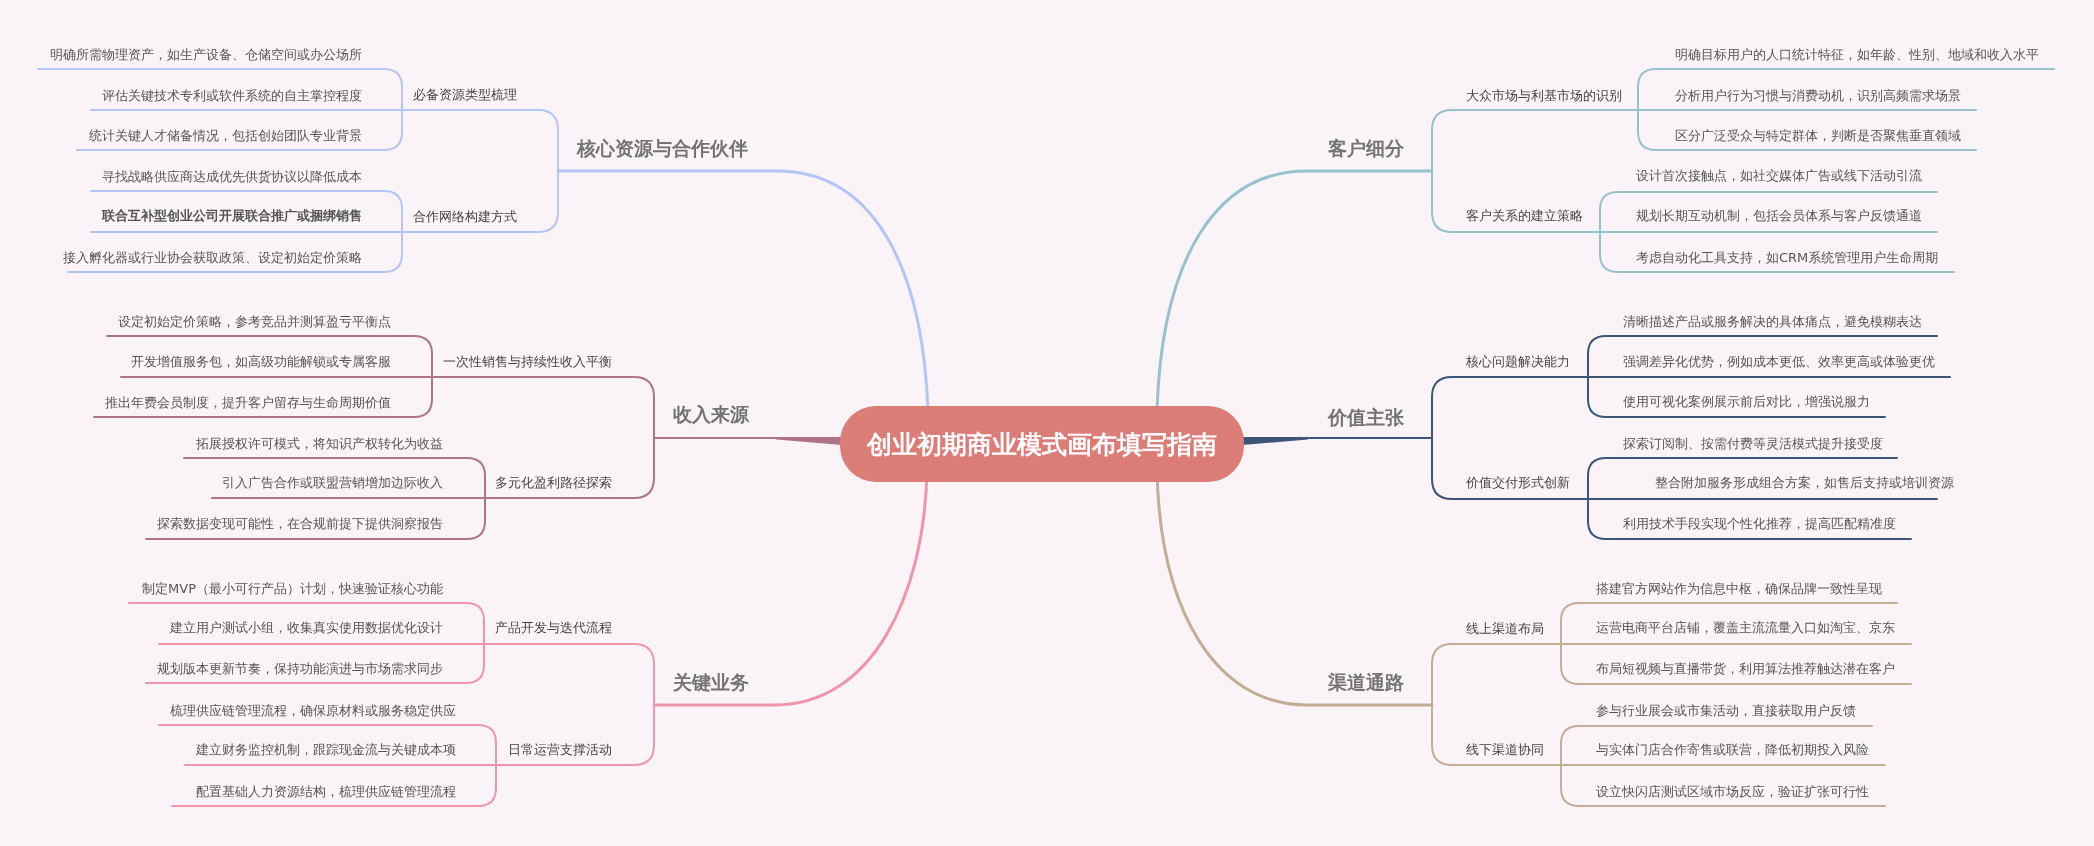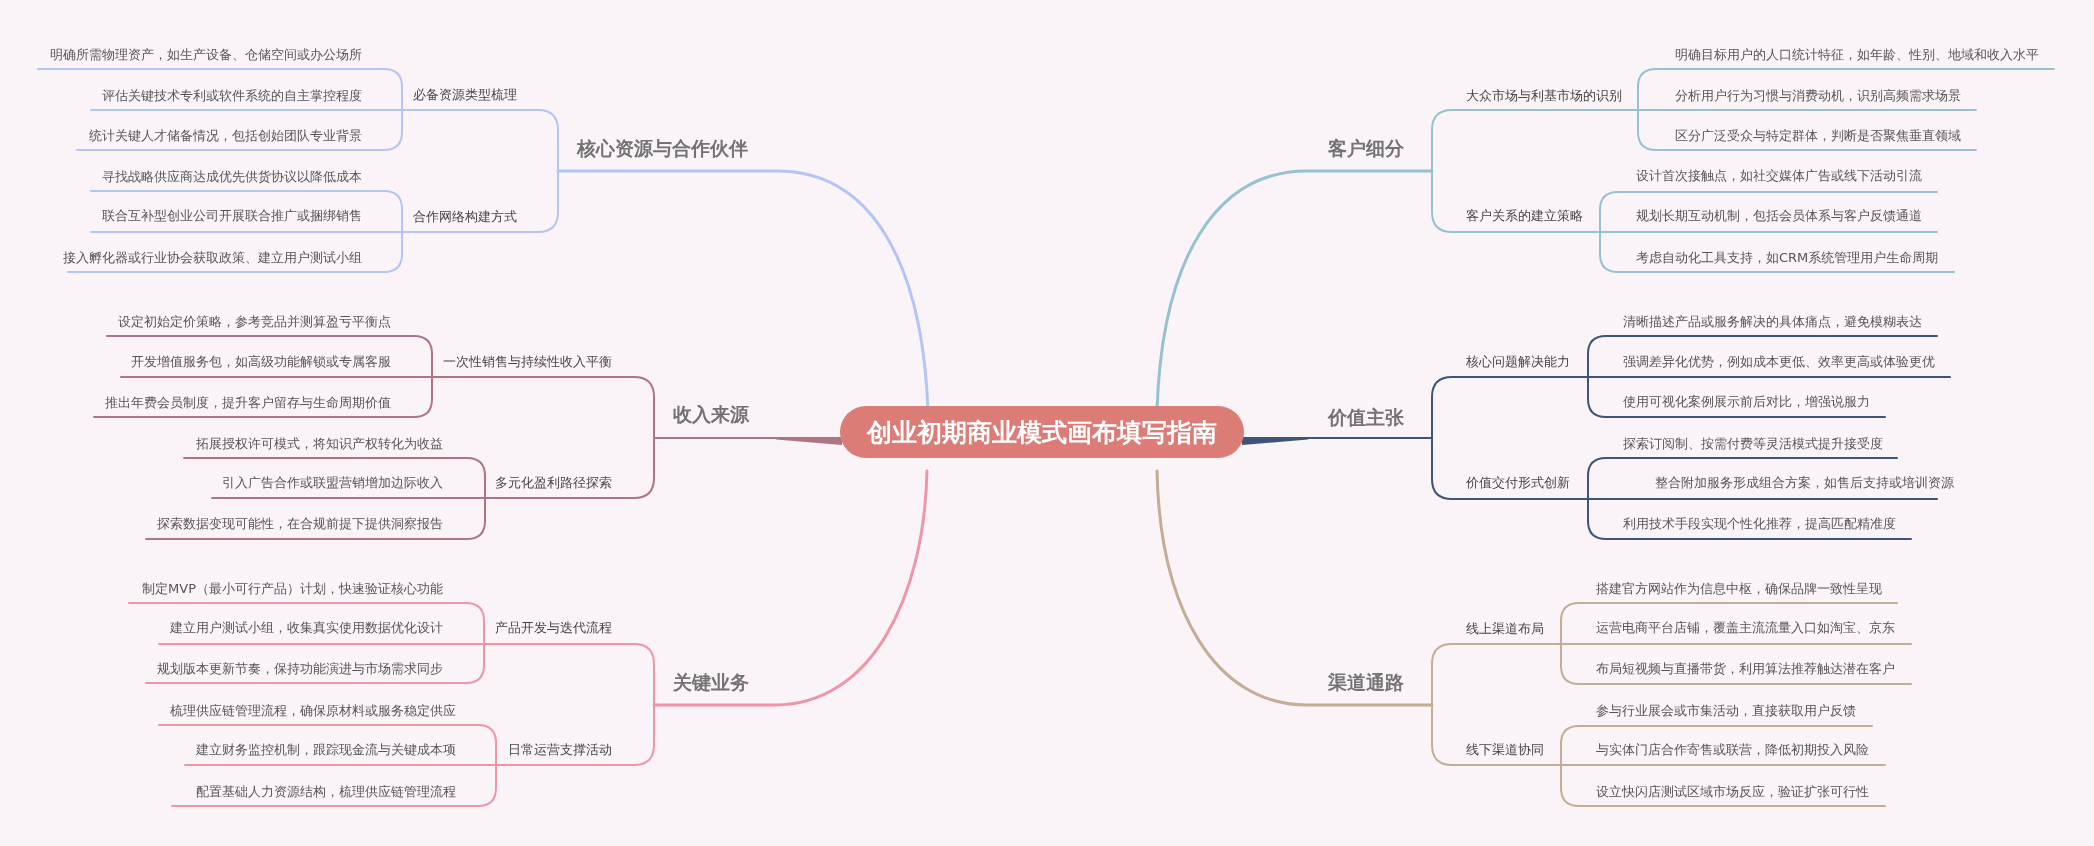--- a/index.html
+++ b/index.html
@@ -9,21 +9,21 @@
     font-family: "DejaVu Sans", "Liberation Sans", sans-serif;
   }
   svg.links { position: absolute; left: 0; top: 0; width: 2094px; height: 846px; }
   svg.links path { fill: none; stroke-width: 2; stroke-linecap: round; }
   svg.links path.main { stroke-width: 3; }
   .node { position: absolute; white-space: nowrap; cursor: pointer; }
   .leaf { font-size: 13px; line-height: 16px; color: #555555; }
   .sub  { font-size: 13px; line-height: 16px; color: #454545; }
   .topic { font-size: 19px; line-height: 24px; font-weight: bold; color: #737373; }
   .central {
-    position: absolute; left: 840px; top: 406px; width: 404px; height: 52px;
+    position: absolute; left: 840px; top: 406px; width: 404px; height: 76px;
     border-radius: 36px; background: #dc7c77; color: #ffffff;
     font-size: 25px; font-weight: bold; display: flex; align-items: center; justify-content: center;
     cursor: pointer;
   }
   .L { text-align: right; }
 </style>
 </head>
 <body>
 
 <svg class="links" viewBox="0 0 2094 846">
@@ -89,22 +89,22 @@
   <span>创业初期商业模式画布填写指南</span>
 </div>
 
 <div class="node topic L" style="right:1346px; top:136px;">核心资源与合作伙伴</div>
 <div class="node sub L" style="right:1577px; top:87px;">必备资源类型梳理</div>
 <div class="node sub L" style="right:1577px; top:209px;">合作网络构建方式</div>
 <div class="node leaf L" style="right:1732px; top:47px;">明确所需物理资产，如生产设备、仓储空间或办公场所</div>
 <div class="node leaf L" style="right:1732px; top:88px;">评估关键技术专利或软件系统的自主掌控程度</div>
 <div class="node leaf L" style="right:1732px; top:128px;">统计关键人才储备情况，包括创始团队专业背景</div>
 <div class="node leaf L" style="right:1732px; top:169px;">寻找战略供应商达成优先供货协议以降低成本</div>
-<div class="node leaf L" style="right:1732px; top:208px;">联合互补型创业公司开展联合推广或捆绑销售</div>
-<div class="node leaf L" style="right:1732px; top:250px;">接入孵化器或行业协会获取政策、建立用户测试小组</div>
+<div class="node leaf L" style="right:1732px; top:208px;font-weight:bold;">联合互补型创业公司开展联合推广或捆绑销售</div>
+<div class="node leaf L" style="right:1732px; top:250px;">接入孵化器或行业协会获取政策、设定初始定价策略</div>
 
 <div class="node topic L" style="right:1345px; top:402px;">收入来源</div>
 <div class="node sub L" style="right:1482px; top:354px;">一次性销售与持续性收入平衡</div>
 <div class="node sub L" style="right:1482px; top:475px;">多元化盈利路径探索</div>
 <div class="node leaf L" style="right:1703px; top:314px;">设定初始定价策略，参考竞品并测算盈亏平衡点</div>
 <div class="node leaf L" style="right:1703px; top:354px;">开发增值服务包，如高级功能解锁或专属客服</div>
 <div class="node leaf L" style="right:1703px; top:395px;">推出年费会员制度，提升客户留存与生命周期价值</div>
 <div class="node leaf L" style="right:1651px; top:436px;">拓展授权许可模式，将知识产权转化为收益</div>
 <div class="node leaf L" style="right:1651px; top:475px;">引入广告合作或联盟营销增加边际收入</div>
 <div class="node leaf L" style="right:1651px; top:516px;">探索数据变现可能性，在合规前提下提供洞察报告</div>

